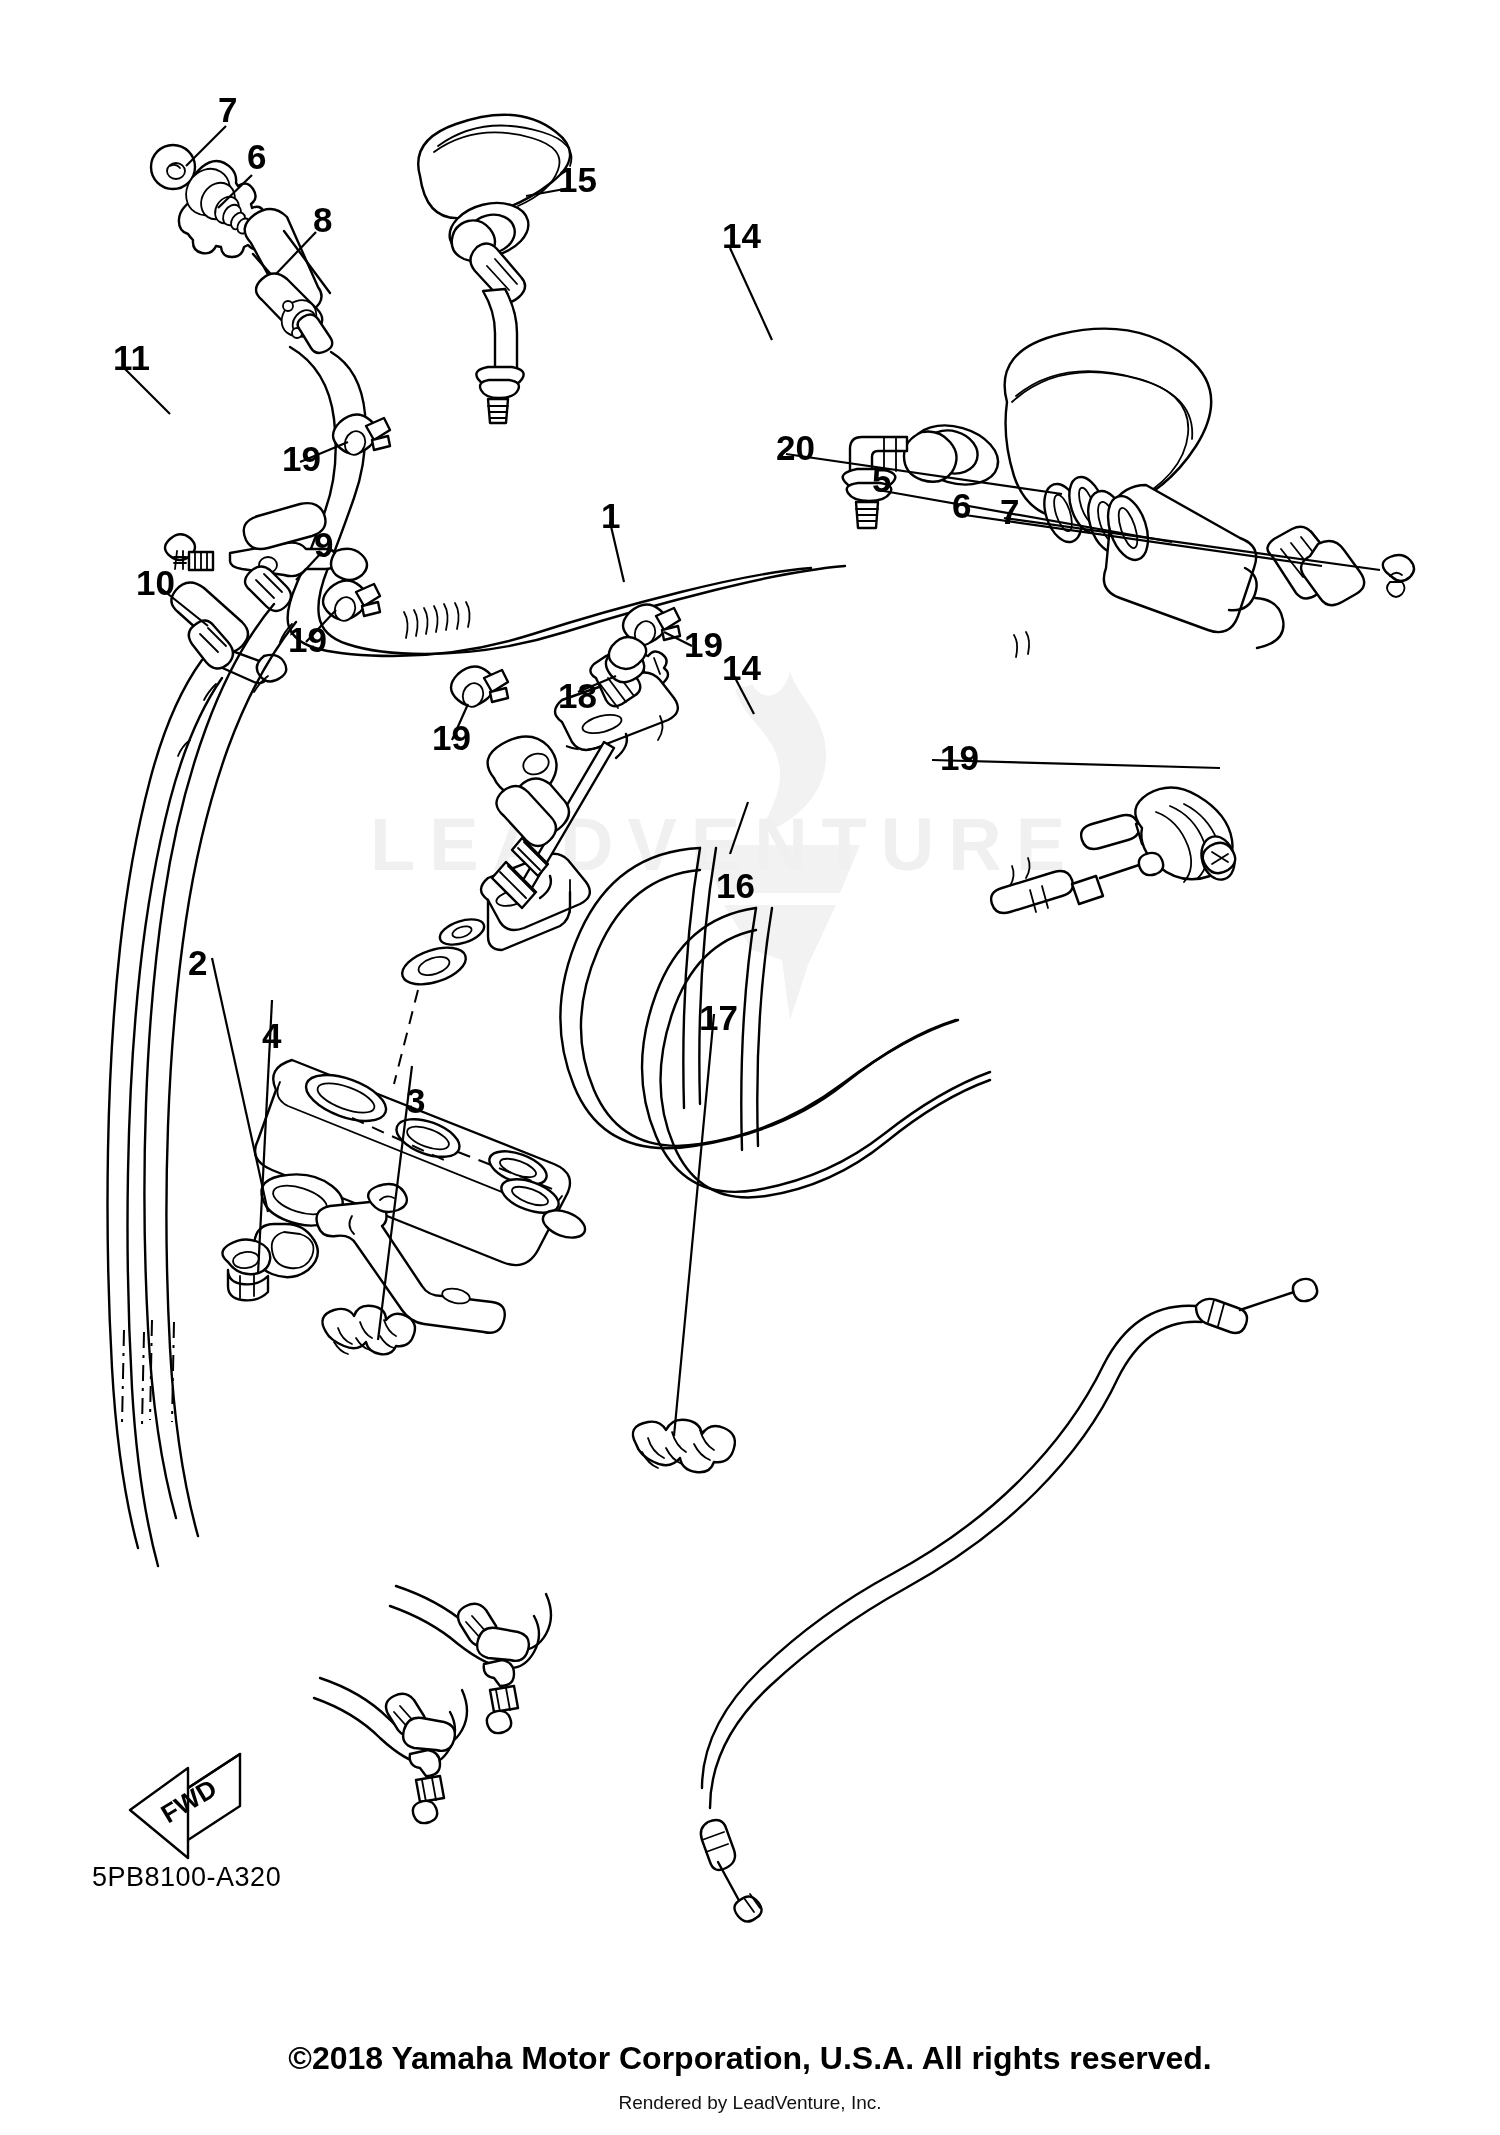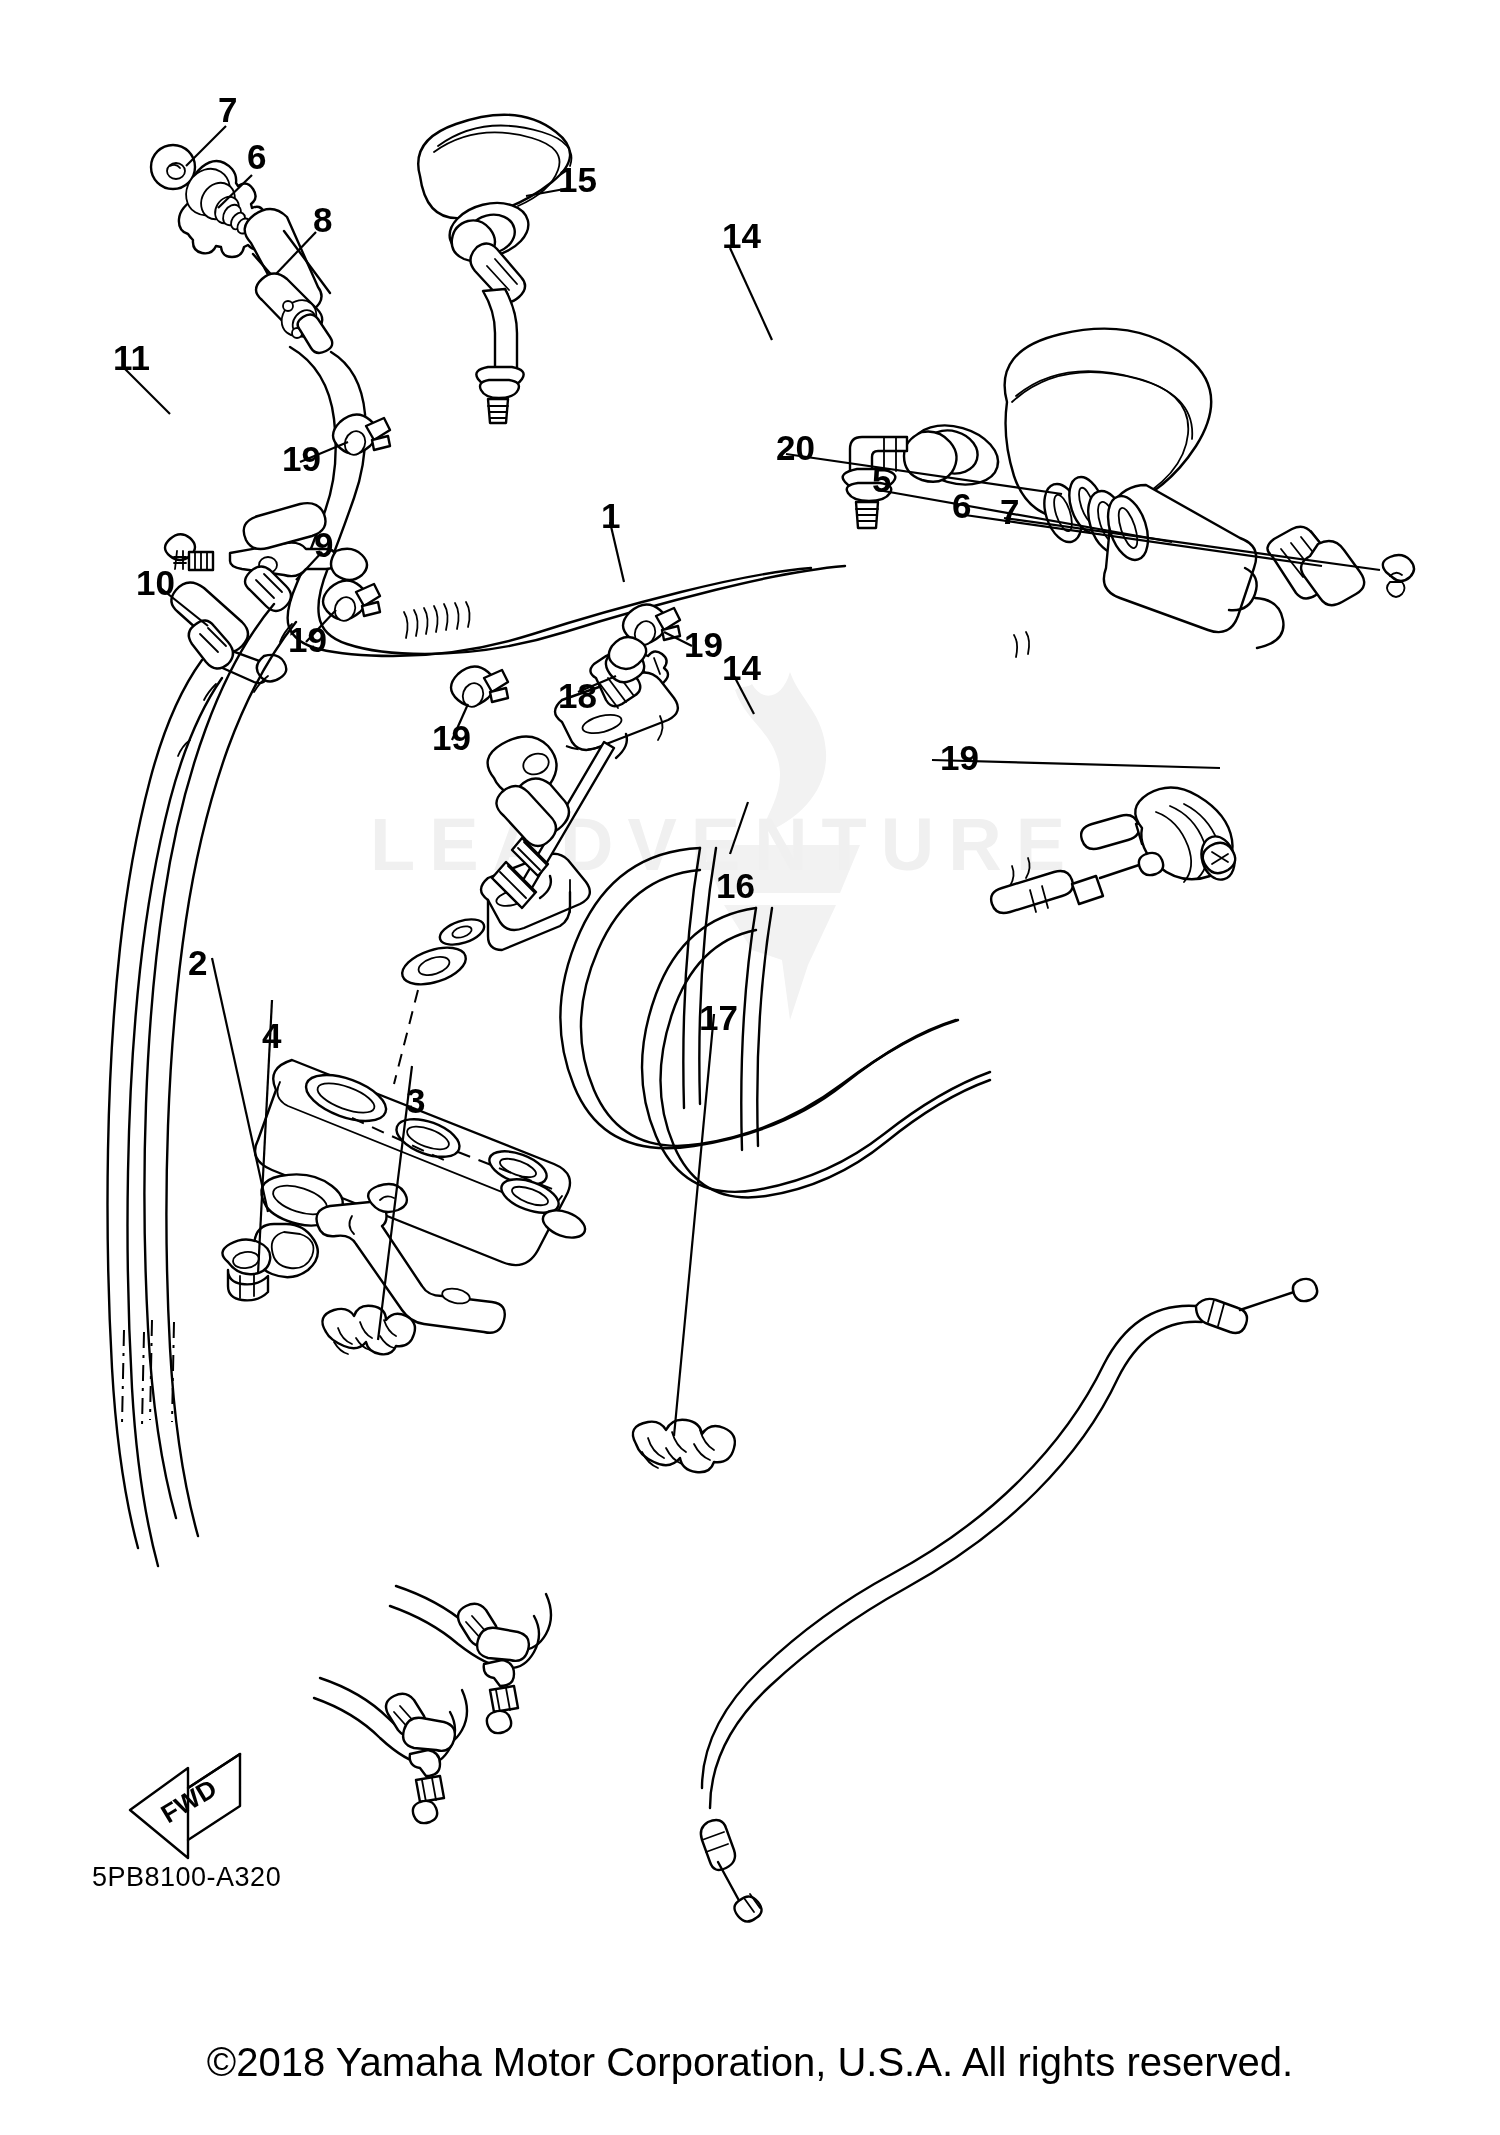--- a/index.html
+++ b/index.html
@@ -96,22 +96,22 @@
     color: #000;
     white-space: nowrap;
   }
   #copyright {
     position: absolute;
     left: 0;
     top: 2040px;
     width: 1500px;
     text-align: center;
     font-family: "Liberation Sans", sans-serif;
-    font-size: 40px;
-    font-weight: 400;
+    font-size: 32px;
+    font-weight: 700;
     color: #000;
     white-space: nowrap;
   }
   #rendered-by {
     position: absolute;
     left: 0;
     top: 2092px;
     width: 1500px;
     text-align: center;
     font-family: "Liberation Sans", sans-serif;
@@ -692,14 +692,15 @@
   <div class="callout" style="left:432px; top:720px;">19</div>
   <div class="callout" style="left:940px; top:740px;">19</div>
   <div class="callout" style="left:716px; top:868px;">16</div>
   <div class="callout" style="left:188px; top:945px;">2</div>
   <div class="callout" style="left:262px; top:1018px;">4</div>
   <div class="callout" style="left:406px; top:1083px;">3</div>
   <div class="callout" style="left:699px; top:1000px;">17</div>
 
   <div id="partnumber">5PB8100-A320</div>
   <div id="copyright">©2018 Yamaha Motor Corporation, U.S.A. All rights reserved.</div>
+  <div id="rendered-by">Rendered by LeadVenture, Inc.</div>
 
 </div>
 
 </body></html>

